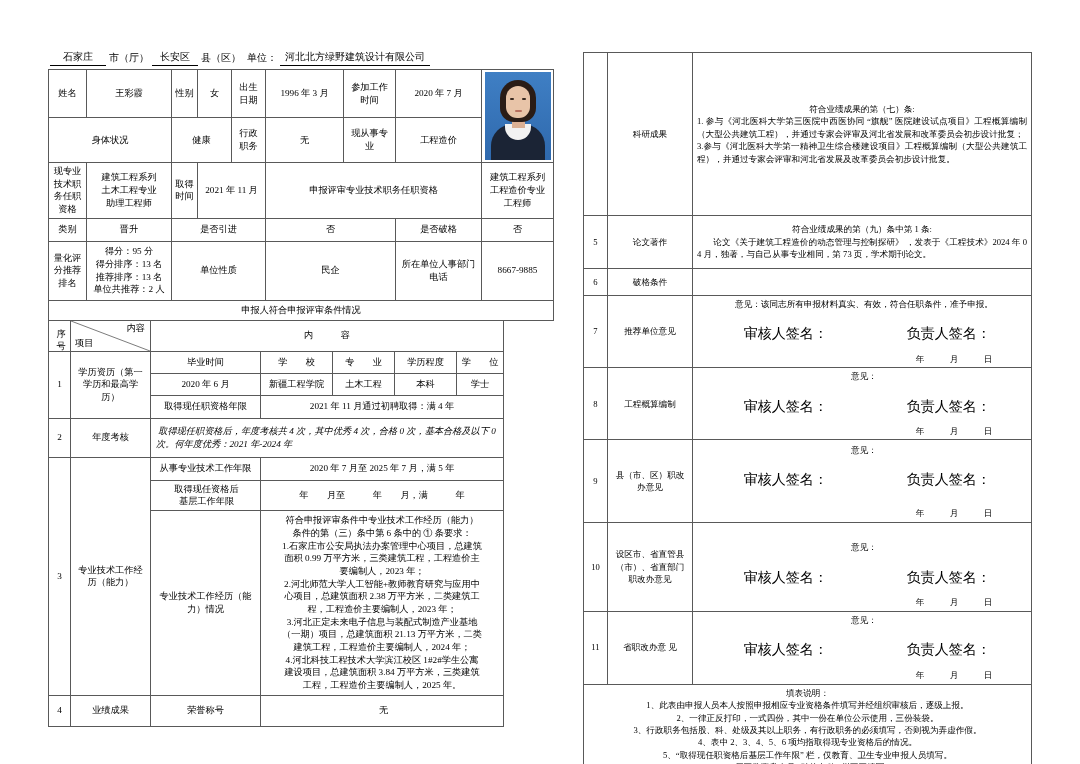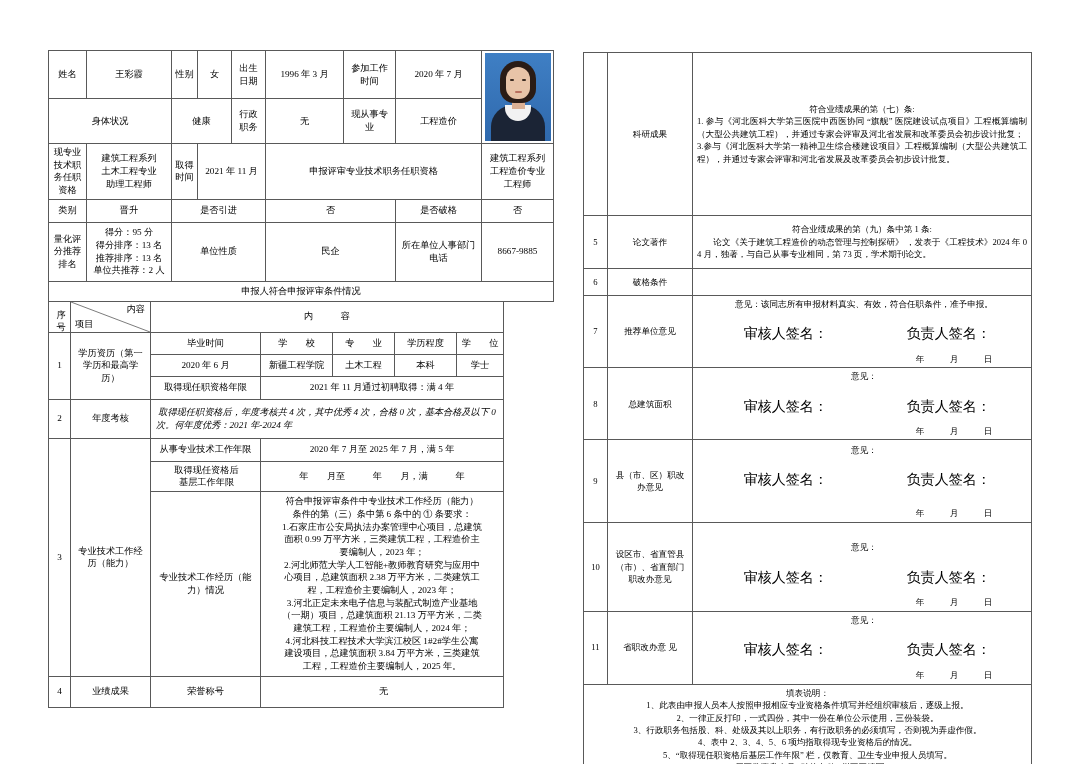--- a/index.html
+++ b/index.html
@@ -183,20 +183,28 @@
   .indent1 { text-indent: 1.9em; }
 </style>
 </head>
 <body>
 
 <div class="page">
 
   <div class="left-page">
 
 
+    <div class="sub-line">
+      <span class="ul w1">石家庄</span>
+      <span class="plain">市（厅）</span>
+      <span class="ul w2">长安区</span>
+      <span class="plain">县（区）</span>
+      <span class="plain">单位：</span>
+      <span class="ul w3">河北北方绿野建筑设计有限公司</span>
+    </div>
 
     <table class="grid">
       <colgroup>
         <col style="width:38px">
           <col style="width:85px">
           <col style="width:26px">
           <col style="width:34px">
         <col style="width:34px">
           <col style="width:78px">
           <col style="width:52px">
@@ -402,21 +410,21 @@
             <div class="s2">负责人签名：</div>
           </div>
           <div class="date-row">
             <span>年</span><span>月</span><span>日</span>
           </div>
         </td>
       </tr>
 
       <tr>
         <td style="height:66px">8</td>
-        <td>总建筑面积</td>
+        <td>工程概算编制</td>
         <td class="rl">
           <div class="op-first">意见：</div>
           <div class="sig-row">
             <div class="s1">审核人签名：</div>
             <div class="s2">负责人签名：</div>
           </div>
           <div class="date-row">
             <span>年</span><span>月</span><span>日</span>
           </div>
         </td>

